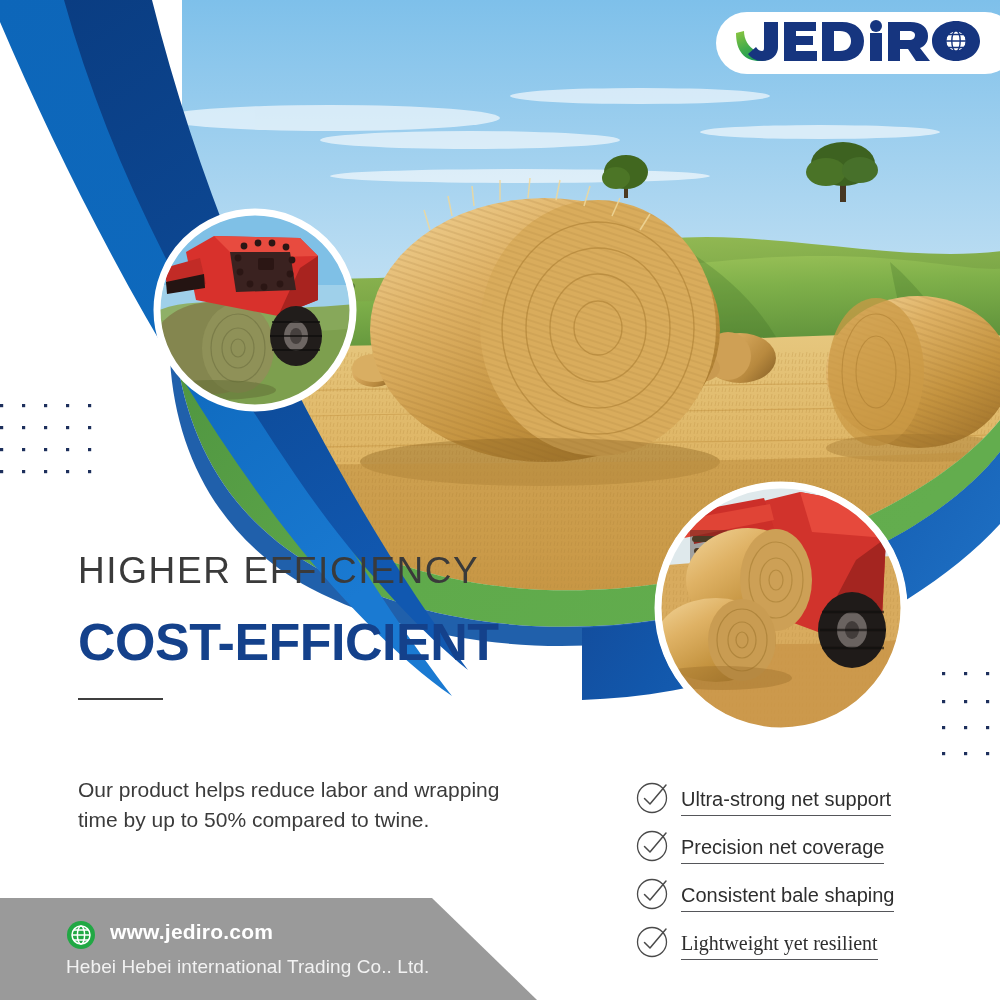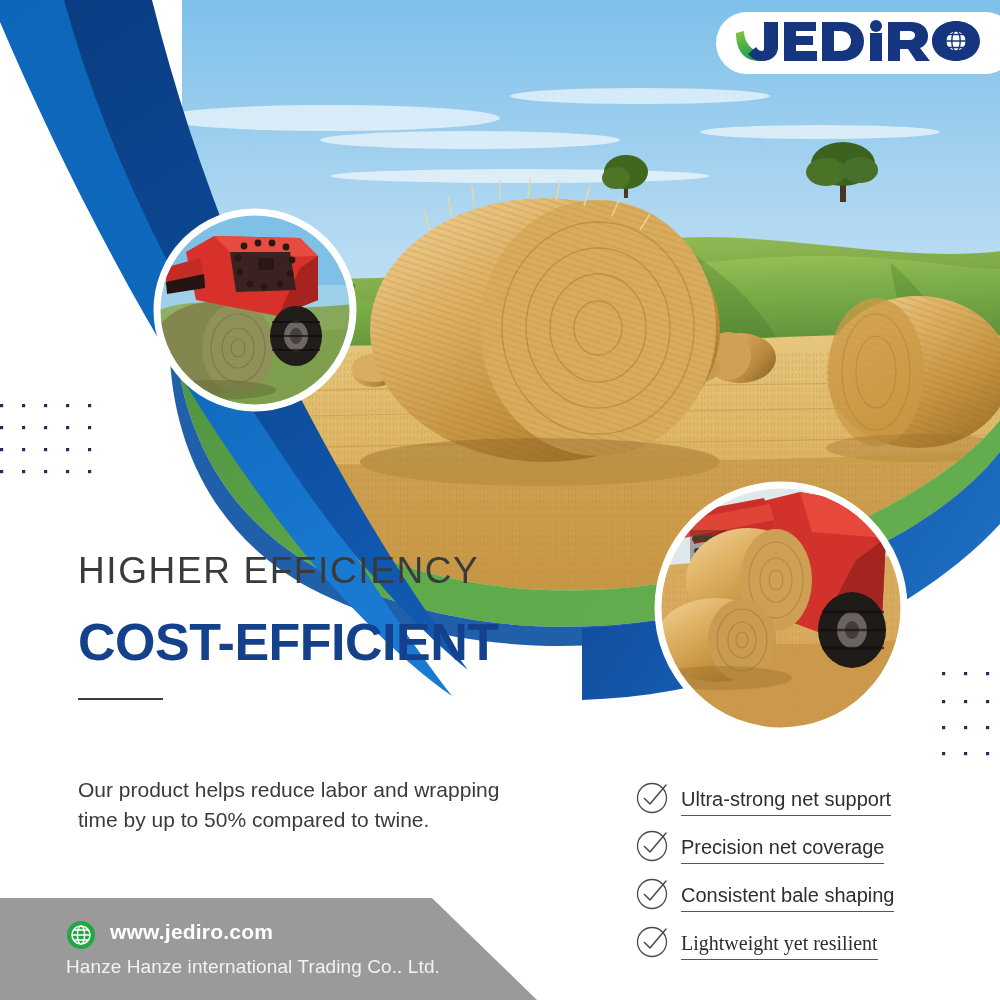--- a/index.html
+++ b/index.html
@@ -598,16 +598,16 @@
       <svg id="globe-icon" viewBox="0 0 30 30">
         <circle cx="15" cy="15" r="14" fill="#21a844"></circle>
         <g stroke="#ffffff" stroke-width="1.5" fill="none">
           <circle cx="15" cy="15" r="9"></circle>
           <ellipse cx="15" cy="15" rx="3.6" ry="9"></ellipse>
           <path d="M6,15 H24 M7.6,10 H22.4 M7.6,20 H22.4"></path>
         </g>
       </svg>
       <span id="footer-url">www.jediro.com</span>
     </div>
-    <div id="footer-company">Hanze Hanze international Trading Co.. Ltd.</div>
+    <div id="footer-company">Hebei Hebei international Trading Co.. Ltd.</div>
   </div>
 
 </div>
 
 </body></html>

